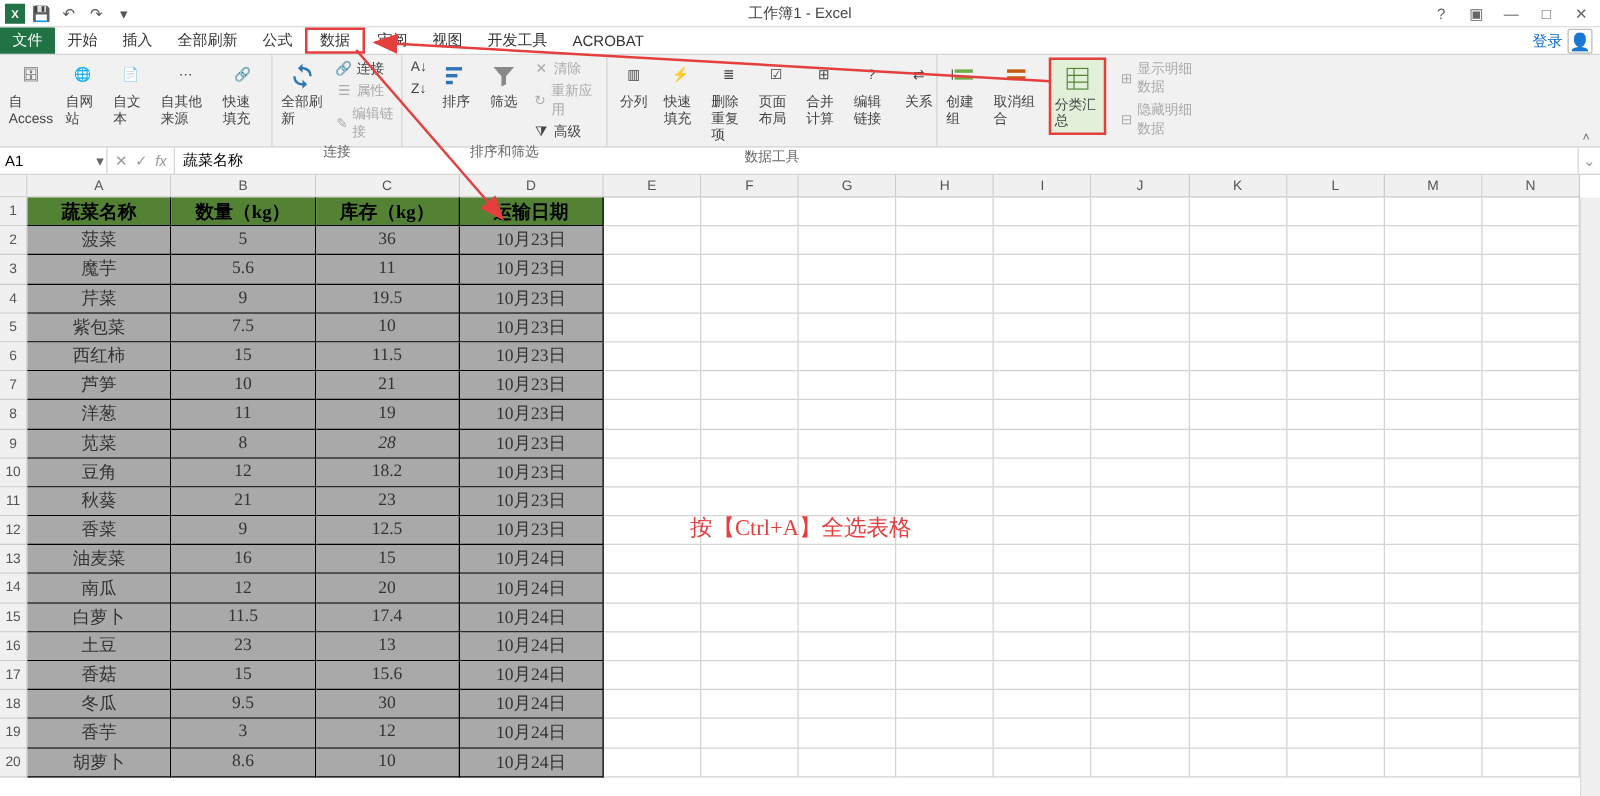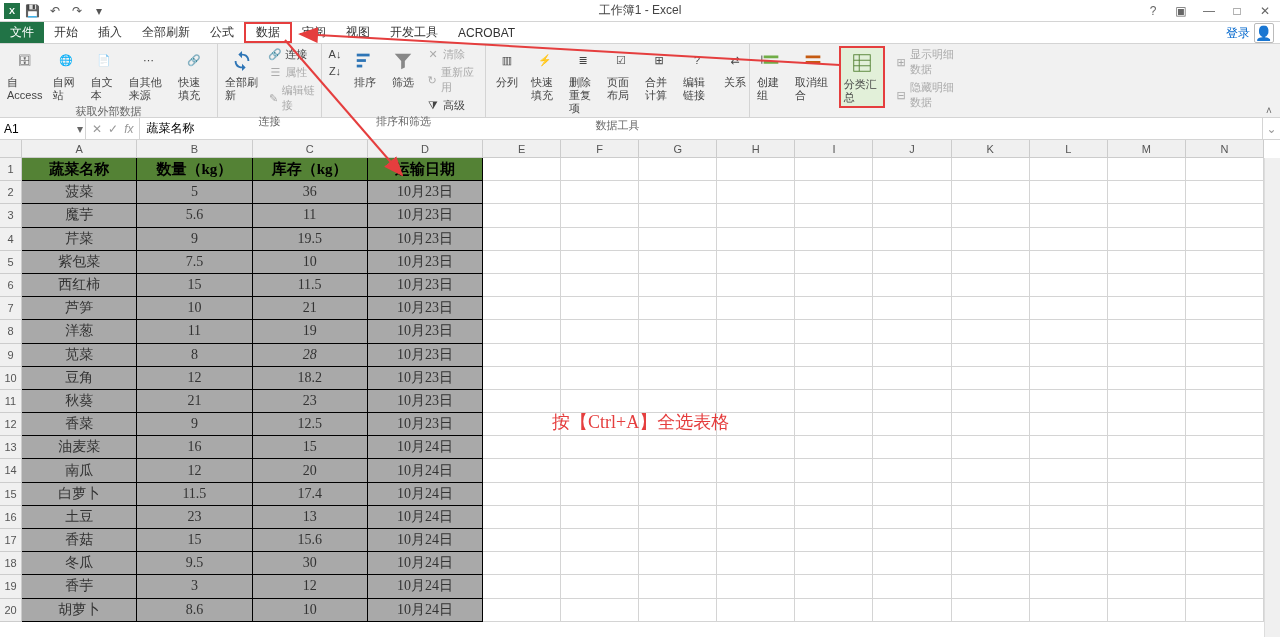--- a/index.html
+++ b/index.html
@@ -118,21 +118,20 @@
         </div>
         <div class="rbtn">
           <span class="ico">⋯</span>
           <span>自其他来源</span>
         </div>
         <div class="rbtn">
           <span class="ico">🔗</span>
           <span>快速填充</span>
         </div>
       </div>
-    <div class="label">获取外部数据</div>
   </div>
   <div class="group" style="width:104px">
     <div class="body">
       <div class="rbtn">
         <span class="ico">
             <svg viewBox="0 0 24 24">
               <path fill="#2e75b6" d="M12 4V1L8 5l4 4V6c3 0 6 2 6 6h2c0-5-3-8-8-8zm0 14c-3 0-6-2-6-6H4c0 5 3 8 8 8v3l4-4-4-4v3z"></path>
             </svg>
           </span>
         <span>全部刷新</span>

